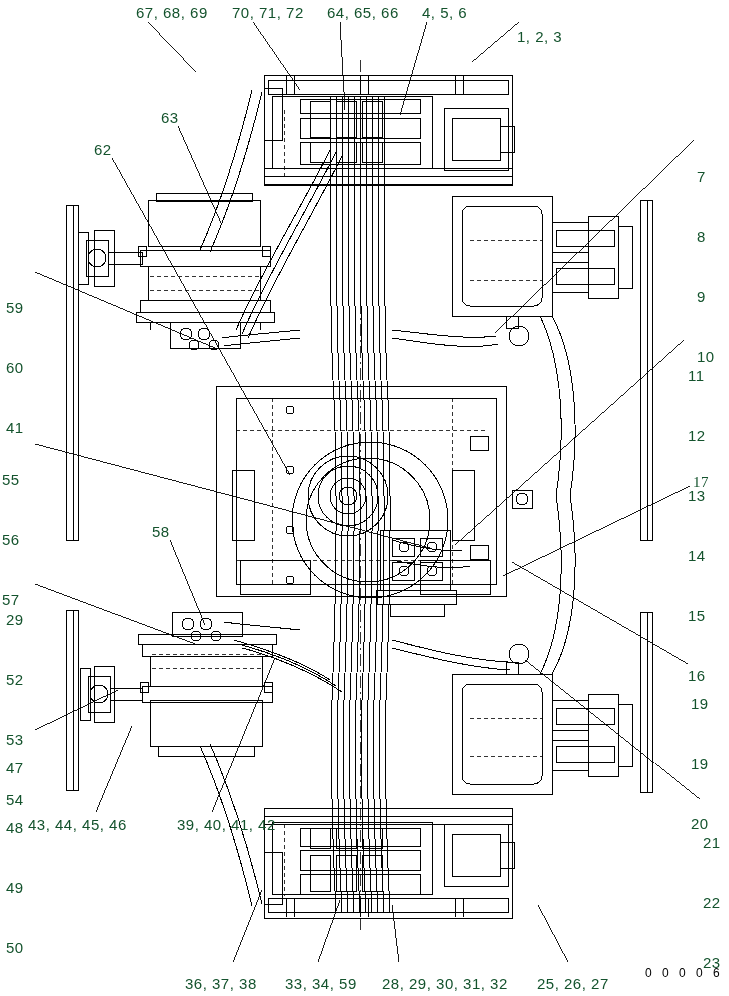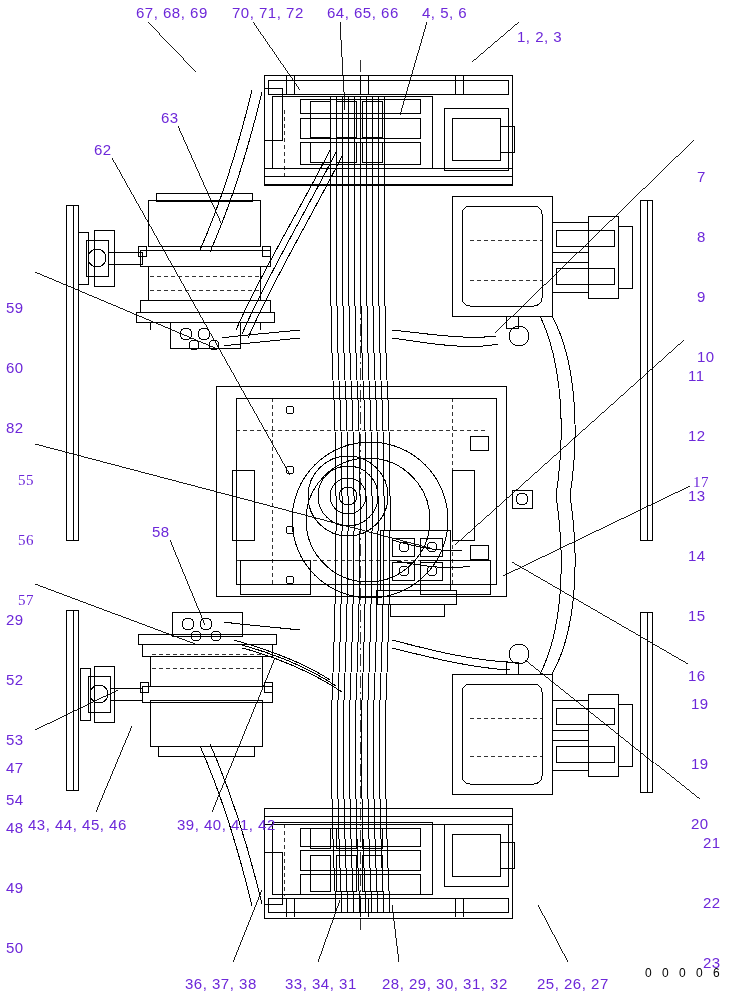--- a/index.html
+++ b/index.html
@@ -22,21 +22,21 @@
     left: 0;
     top: 0;
     width: 729px;
     height: 996px;
   }
   .callout {
     position: absolute;
     font-family: "Liberation Sans", sans-serif;
     font-size: 15px;
     line-height: 17px;
-    color: #6d28d9;
+    color: #14532d;
     white-space: pre;
     letter-spacing: 0.5px;
   }
   .callout.stack {
     line-height: 20px;
   }
   #doc-code {
     position: absolute;
     left: 645px;
     top: 966px;
@@ -364,24 +364,24 @@
   <div class="callout" style="left:327px; top:4px;"><span>64, 65, 66</span></div>
   <div class="callout" style="left:422px; top:4px;"><span>4, 5, 6</span></div>
   <div class="callout" style="left:517px; top:4px;margin-top:24px;"><span>1, 2, 3</span></div>
 
   <div class="callout" style="left:161px; top:109px;"><span>63</span></div>
   <div class="callout" style="left:94px; top:141px;"><span>62</span></div>
 
   <div class="callout stack" style="left:6px; top:258px;">
     <span class="lbl-line">59</span>
     <span class="lbl-line">60</span>
-    <span class="lbl-line">82</span>
-  </div>
-
-  <div class="callout stack" style="left:18px; top:430px;font-family:Liberation Serif, serif;">
+    <span class="lbl-line">41</span>
+  </div>
+
+  <div class="callout stack" style="left:2px; top:430px;">
     <span class="lbl-line">55</span>
     <span class="lbl-line">56</span>
     <span class="lbl-line">57</span>
   </div>
 
   <div class="callout" style="left:152px; top:523px;"><span>58</span></div>
 
   <div class="callout stack" style="left:6px; top:570px;">
     <span class="lbl-line">29</span>
     <span class="lbl-line">52</span>
@@ -423,19 +423,19 @@
   <div class="callout stack" style="left:703px; top:793px;">
     <span class="lbl-line">21</span>
     <span class="lbl-line">22</span>
     <span class="lbl-line">23</span>
     
   </div>
 
   <div class="callout" style="left:28px; top:816px;"><span>43, 44, 45, 46</span></div>
   <div class="callout" style="left:177px; top:816px;"><span>39, 40, 41, 42</span></div>
   <div class="callout" style="left:185px; top:975px;"><span>36, 37, 38</span></div>
-  <div class="callout" style="left:285px; top:975px;"><span>33, 34, 31</span></div>
+  <div class="callout" style="left:285px; top:975px;"><span>33, 34, 59</span></div>
   <div class="callout" style="left:382px; top:975px;"><span>28, 29, 30, 31, 32</span></div>
   <div class="callout" style="left:537px; top:975px;"><span>25, 26, 27</span></div>
 
   <div id="doc-code">0 0 0 0 6 8 8 6</div>
 
 </div>
 
 </body></html>

